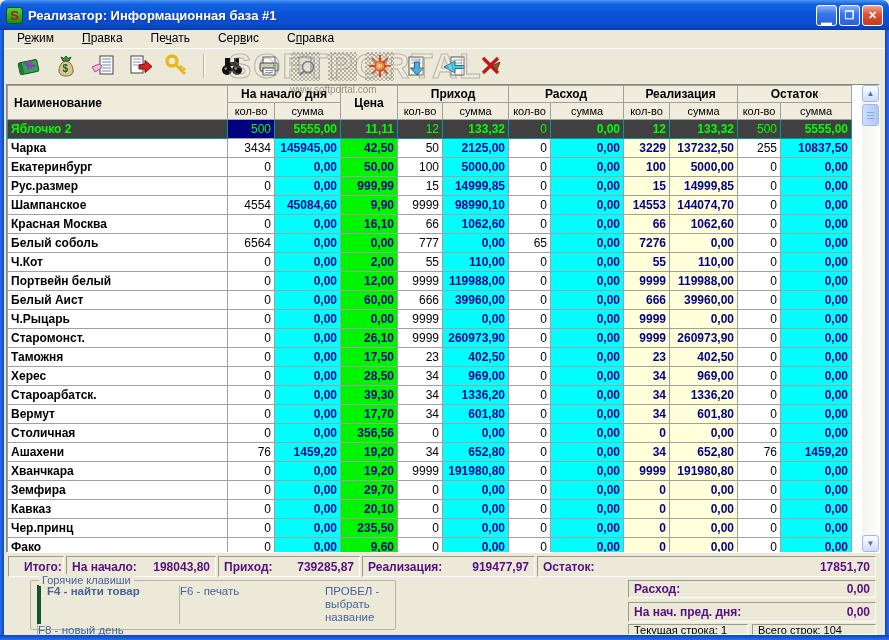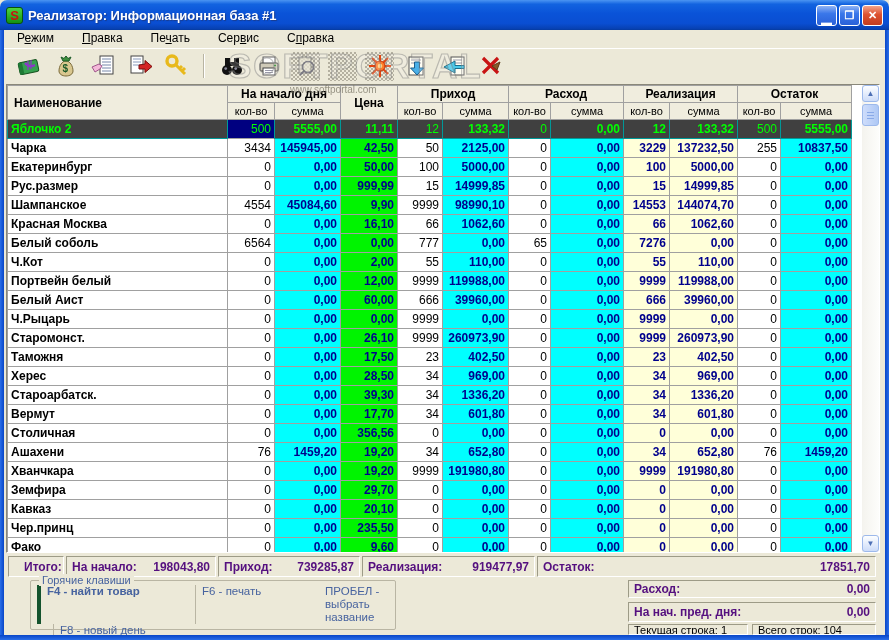--- a/index.html
+++ b/index.html
@@ -75,21 +75,21 @@
   .t-prih{left:218px;top:556px;width:142px;height:21px;}
   .t-real{left:362px;top:556px;width:173px;height:21px;}
   .t-ost{left:537px;top:556px;width:339px;height:21px;}
 
   
   .hotkeys{position:absolute;left:30px;top:580px;width:366px;height:50px;border:1px solid #b9b5a3;
     border-radius:2px;color:#47639f;font-size:11.5px;padding:4px 0 0 6px;}
   .hk-legend{position:absolute;left:8px;top:-7px;background:#ECE9D8;padding:0 3px;font-size:11px;}
   .hk-grid{display:grid;grid-template-columns:142px 146px auto;line-height:13px;}
   .hk-col2{border-left:4px solid #14532d;padding-left:6px;font-weight:bold;}
-  .hk-col3{border-left:1px solid #b9b5a3;padding-left:6px;margin-left:16px;}
+  .hk-col3{border-left:1px solid #b9b5a3;}
   .hk-tab{grid-column:2 / span 2;border-left:1px solid #b9b5a3;padding-left:6px;white-space:nowrap;}
 
   
   .s-rashod{left:628px;top:580px;width:248px;height:18px;}
   .s-prev{left:628px;top:602px;width:248px;height:20px;}
   .s-cur{left:628px;top:624px;width:120px;height:11px;font-size:11px;overflow:hidden;}
   .s-tot{left:752px;top:624px;width:124px;height:11px;font-size:11px;overflow:hidden;}
   .black{color:#000;font-weight:normal;}
 </style>
 </head>

